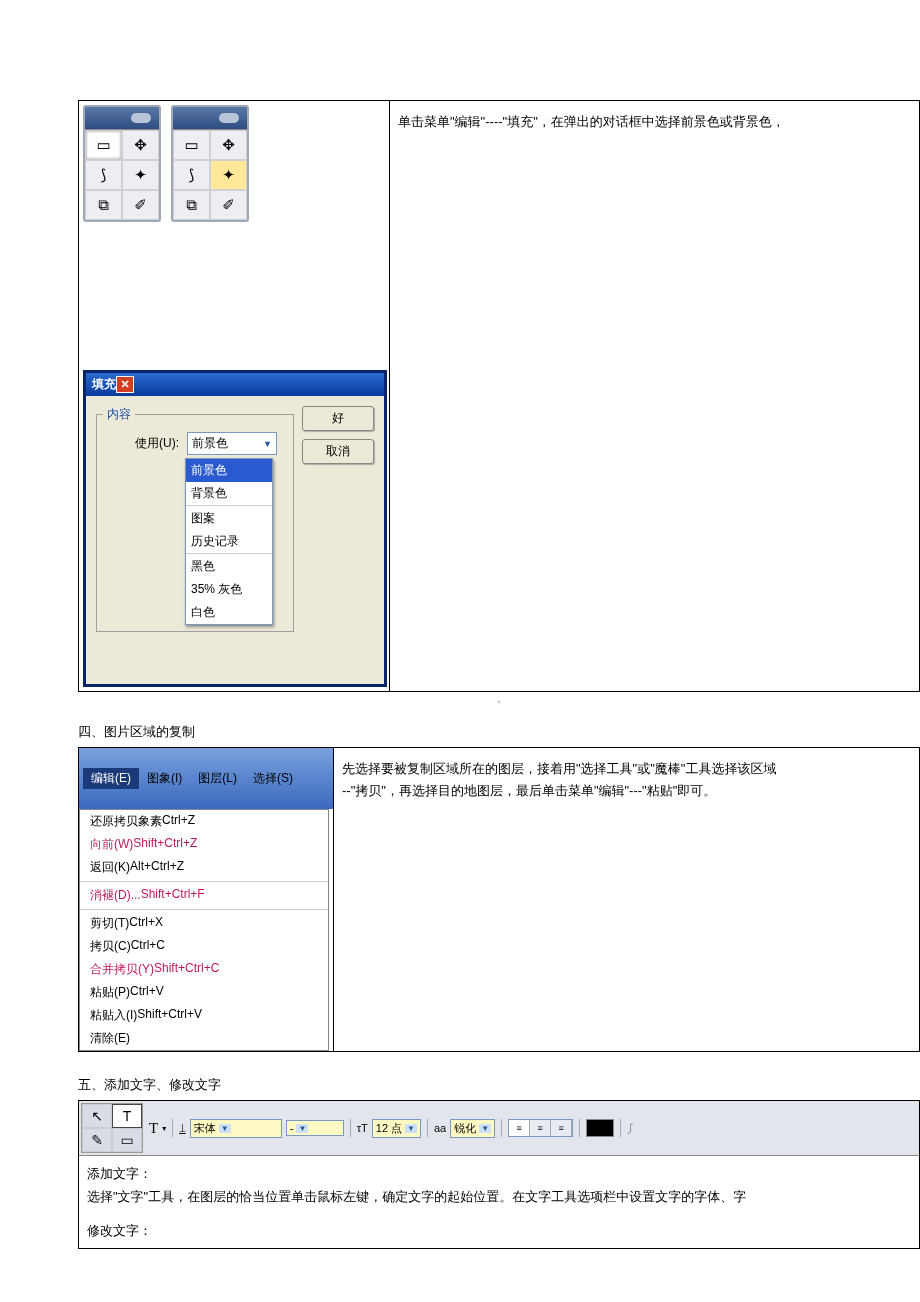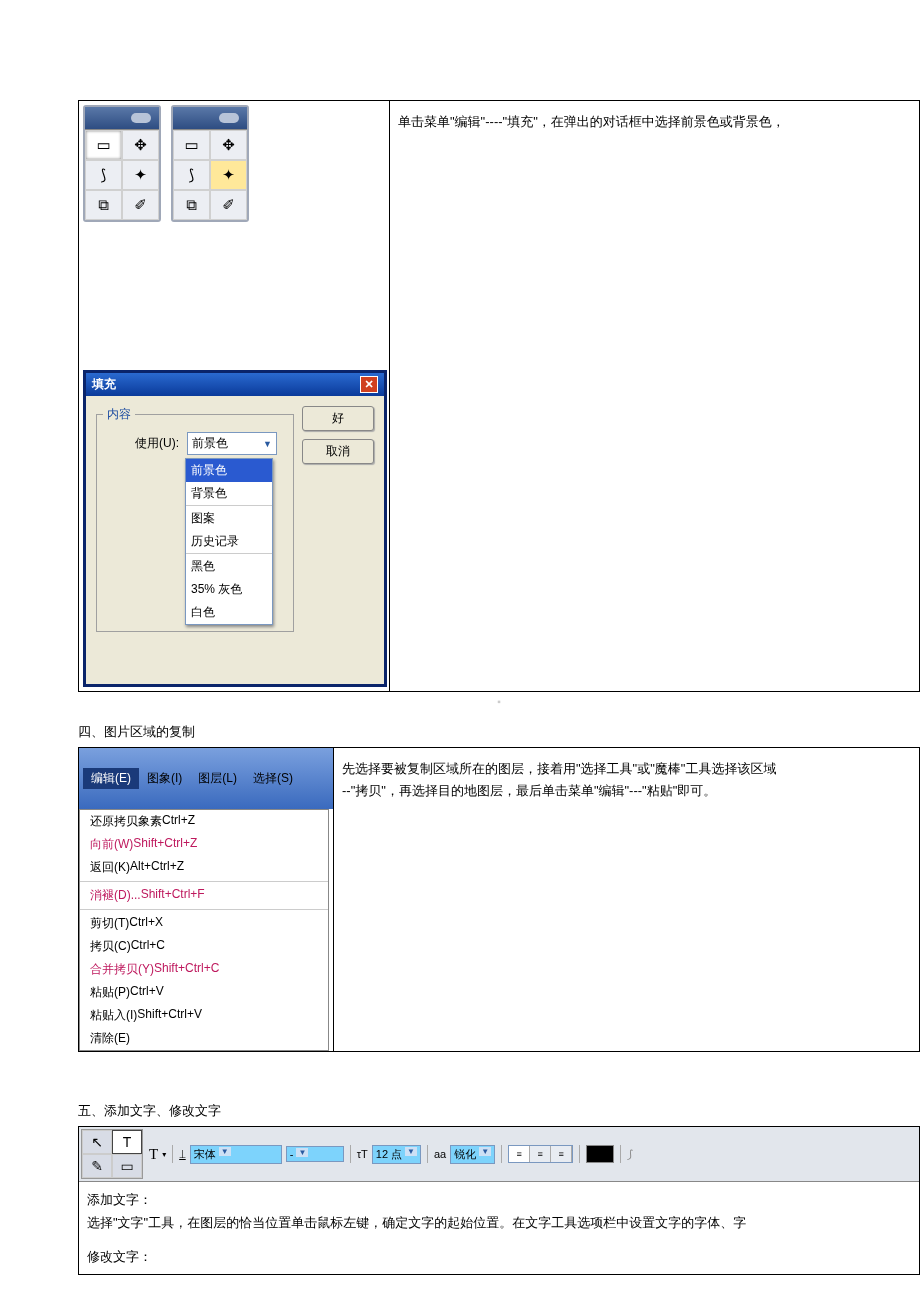--- a/index.html
+++ b/index.html
@@ -12,21 +12,21 @@
 .tool-panels{display:flex;gap:10px;padding:4px}
 .tool-panel{border:2px solid #a0a8b8;background:#eceef3;border-radius:3px;width:74px}
 .tool-header{height:22px;background:linear-gradient(#5a78a8,#2e4d82);border-bottom:1px solid #888;position:relative}
 .tool-header:before{content:"";position:absolute;right:8px;top:6px;width:20px;height:10px;background:#b8c4d8;border-radius:5px}
 .tool-grid{display:grid;grid-template-columns:1fr 1fr}
 .tool-btn{height:28px;border:1px solid #d0d0d0;background:#eceef3;display:flex;align-items:center;justify-content:center;font-size:15px}
 .tool-btn.sel{background:#fff;box-shadow:inset 0 0 3px #888}
 .tool-btn.hl{background:#ffe89a}
 .spacer{height:140px}
 .dlg{margin:4px;width:298px;border:3px solid #0a246a;background:#ece9d8;font-size:12px}
-.dlg-title{background:linear-gradient(#2a6ad0,#0a3a9a);color:#fff;padding:3px 6px;display:flex;justify-content:space-between;align-items:center;font-weight:bold}
+.dlg-title{background:linear-gradient(#2a6ad0,#0a3a9a);color:#fff;padding:3px 6px;display:flex;justify-content:flex-start;align-items:center;font-weight:bold}
 .dlg-close{background:#d04020;color:#fff;width:16px;height:15px;display:flex;align-items:center;justify-content:center;font-size:11px;border:1px solid #fff}
 .dlg-body{padding:10px;display:flex;gap:8px}
 .dlg-left{flex:1}
 .dlg-right{width:72px;display:flex;flex-direction:column;gap:8px}
 .win-btn{background:#ece9d8;border:1px solid #888;border-radius:3px;padding:3px 0;text-align:center;font-size:12px;box-shadow:1px 1px 1px #aaa}
 fieldset{border:1px solid #a0a0a0;margin:0 0 10px 0;padding:6px}
 legend{color:#1a4aa0;padding:0 4px}
 .fld-row{display:flex;align-items:center;margin:3px 0}
 .fld-lbl{width:76px;text-align:right;padding-right:8px}
 .combo{border:1px solid #7a98c0;background:#fff;padding:2px 4px;width:80px;display:flex;justify-content:space-between;align-items:center}
@@ -41,21 +41,21 @@
 .menubar .active{background:#1a3a7a;color:#fff}
 .menu{background:#fff;border:1px solid #888;width:248px;font-size:12px}
 .menu-item{display:flex;justify-content:flex-start;padding:3px 10px}
 .menu-item.disabled{color:#be185d}
 .menu-sep{border-top:1px solid #ccc;margin:2px 0}
 .toolbar5{display:flex;background:#e2e6ec;border-bottom:1px solid #888}
 .tb-icons{display:grid;grid-template-columns:1fr 1fr;background:#d8dce6;border:1px solid #999;margin:2px}
 .tb-icon{width:28px;height:22px;border:1px solid #ccc;display:flex;align-items:center;justify-content:center;font-size:14px}
 .tb-icon.sel{background:#fff;border:1px solid #444}
 .optbar{display:flex;align-items:center;background:#e2e6ec;padding:3px 4px;gap:4px;font-size:11px;flex:1}
-.optbar .sel-combo{border:1px solid #7a98c0;background:#7dd3fc;padding:1px 3px;display:flex;align-items:flex-start;gap:3px}
+.optbar .sel-combo{border:1px solid #7a98c0;background:#fef9c3;padding:1px 3px;display:flex;align-items:center;gap:3px}
 .optbar .sel-combo .arr{color:#2a5aa0;background:#cde0f5;padding:0 2px;font-size:8px}
 .optbar .sep{width:1px;height:18px;background:#aaa;margin:0 2px}
 .align-btns{display:flex;border:1px solid #7a98c0}
 .align-btn{width:20px;height:16px;border-right:1px solid #aaa;display:flex;align-items:center;justify-content:center;font-size:9px;background:#e8ecf2}
 .align-btn.active{background:#fff}
 .color-sw{width:26px;height:16px;background:#000;border:1px solid #888}
 .body-text{padding:6px 8px;line-height:1.8}
 .sec5-box{border:1px solid #000}
 </style>
 </head>
@@ -196,21 +196,21 @@
             <span></span>
           </div>
 </div>
 </div>
 <div class="right">
 <div>先选择要被复制区域所在的图层，接着用"选择工具"或"魔棒"工具选择该区域</div>
 <div>--"拷贝"，再选择目的地图层，最后单击菜单"编辑"---"粘贴"即可。</div>
 </div>
 </div>
 
-<div class="section-title" style="margin-top:50px">五、添加文字、修改文字</div>
+<div class="section-title" style="margin-top:24px">五、添加文字、修改文字</div>
 <div class="sec5-box">
 <div class="toolbar5">
 <div class="tb-icons">
 <div class="tb-icon">↖</div>
 <div class="tb-icon sel">T</div>
 <div class="tb-icon">✎</div>
 <div class="tb-icon">▭</div>
 </div>
 <div class="optbar">
 <span style="font-family:serif;font-size:15px">T</span>

